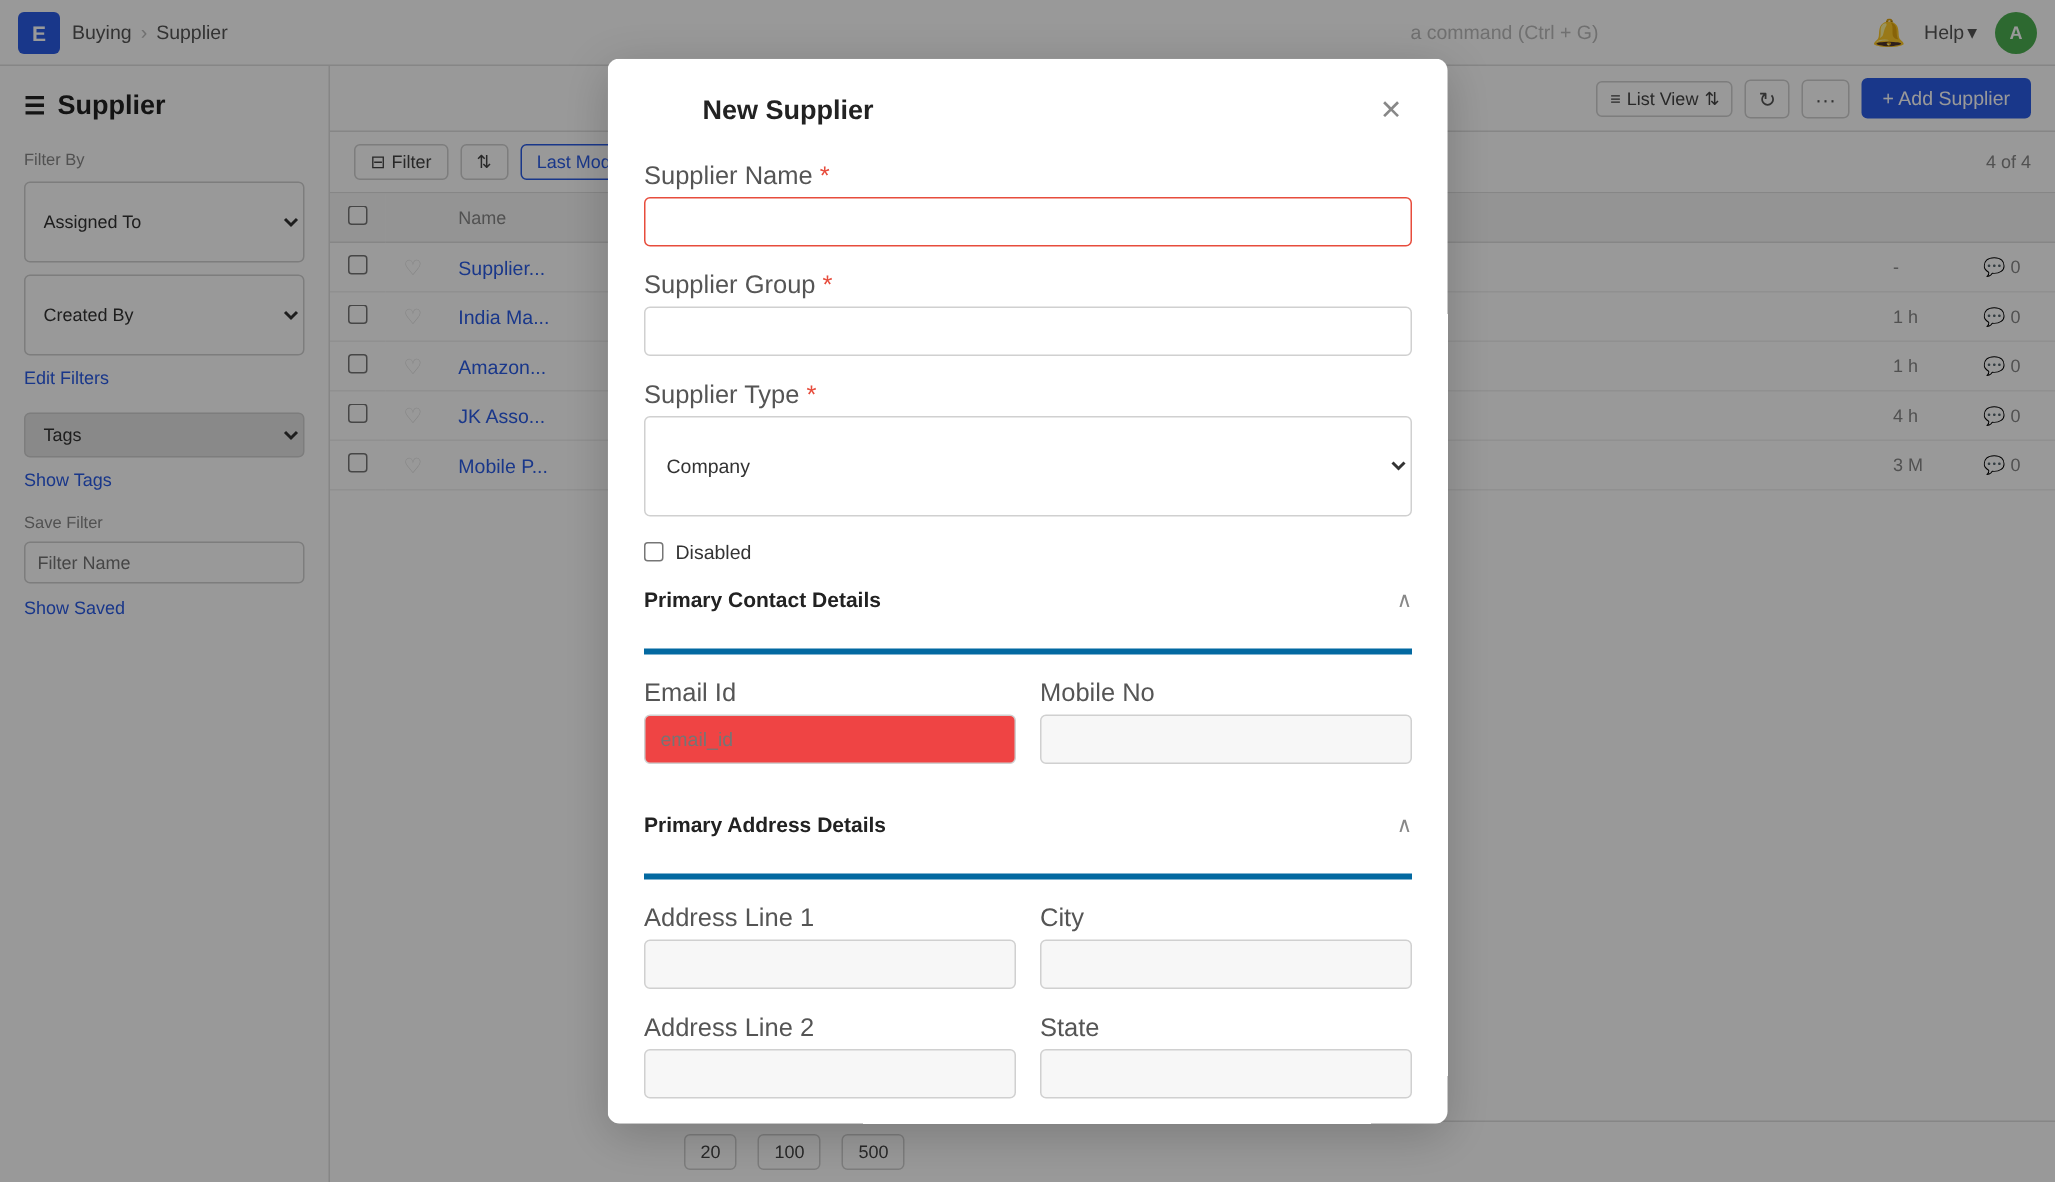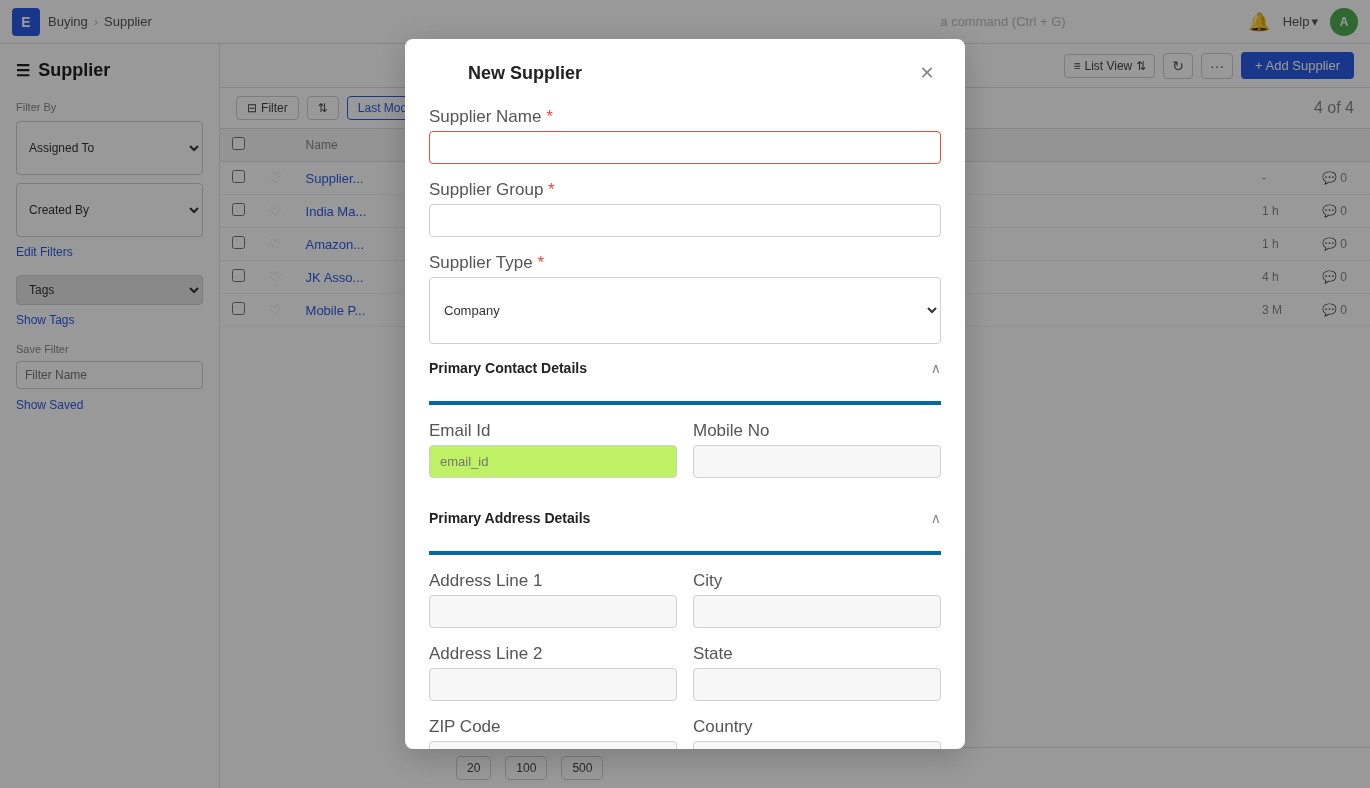--- a/index.html
+++ b/index.html
@@ -142,21 +142,21 @@
       padding: 0;
       background: #fff;
       overflow: auto;
       height: calc(100% - 48px);
     }
     .table-toolbar {
       display: flex; align-items: center; gap: 8px;
       padding: 8px 16px; border-bottom: 1px solid #e0e0e0;
       background: #fff;
     }
-    .table-count { margin-left: auto; font-size: 16px; color: #888; text-align: center; }
+    .table-count { margin-left: auto; font-size: 12px; color: #888; text-align: center; }
     .filter-btn {
       display: flex; align-items: center; gap: 4px;
       border: 1px solid #d0d0d0; border-radius: 4px;
       padding: 4px 10px; cursor: pointer; background: #fff;
       font-size: 12px; color: #444;
     }
     .sort-btn {
       display: flex; align-items: center; gap: 4px;
       border: 1px solid #d0d0d0; border-radius: 4px;
       padding: 4px 10px; cursor: pointer; background: #fff;
@@ -449,29 +449,33 @@
       <div class="form-group">
         <label class="form-label">
           <span>Supplier Type</span> <span class="required">*</span>
         </label>
         <select class="form-select">
           <option>Company</option>
           <option>Individual</option>
         </select>
       </div>
 
+      <div class="checkbox-row">
+        <input type="checkbox" style="">
+        <span class="checkbox-label">Disabled</span>
+      </div>
 
       <div class="section-header">
         <span class="section-title">Primary Contact Details</span>
         <span class="section-toggle">∧</span>
       </div>
       <div class="form-row">
         <div class="form-group">
           <label class="form-label">Email Id</label>
-          <input class="form-input" type="text" style="background: #bef264;" placeholder="email_id">
+          <input class="form-input" type="text" style="background: #ef4444;" placeholder="email_id">
         </div>
         <div class="form-group">
           <label class="form-label">Mobile No</label>
           <input class="form-input" type="text" style="background: rgb(247, 247, 247);">
         </div>
       </div>
 
       <div class="section-header" style="margin-top:16px;">
         <span class="section-title">Primary Address Details</span>
         <span class="section-toggle">∧</span>

